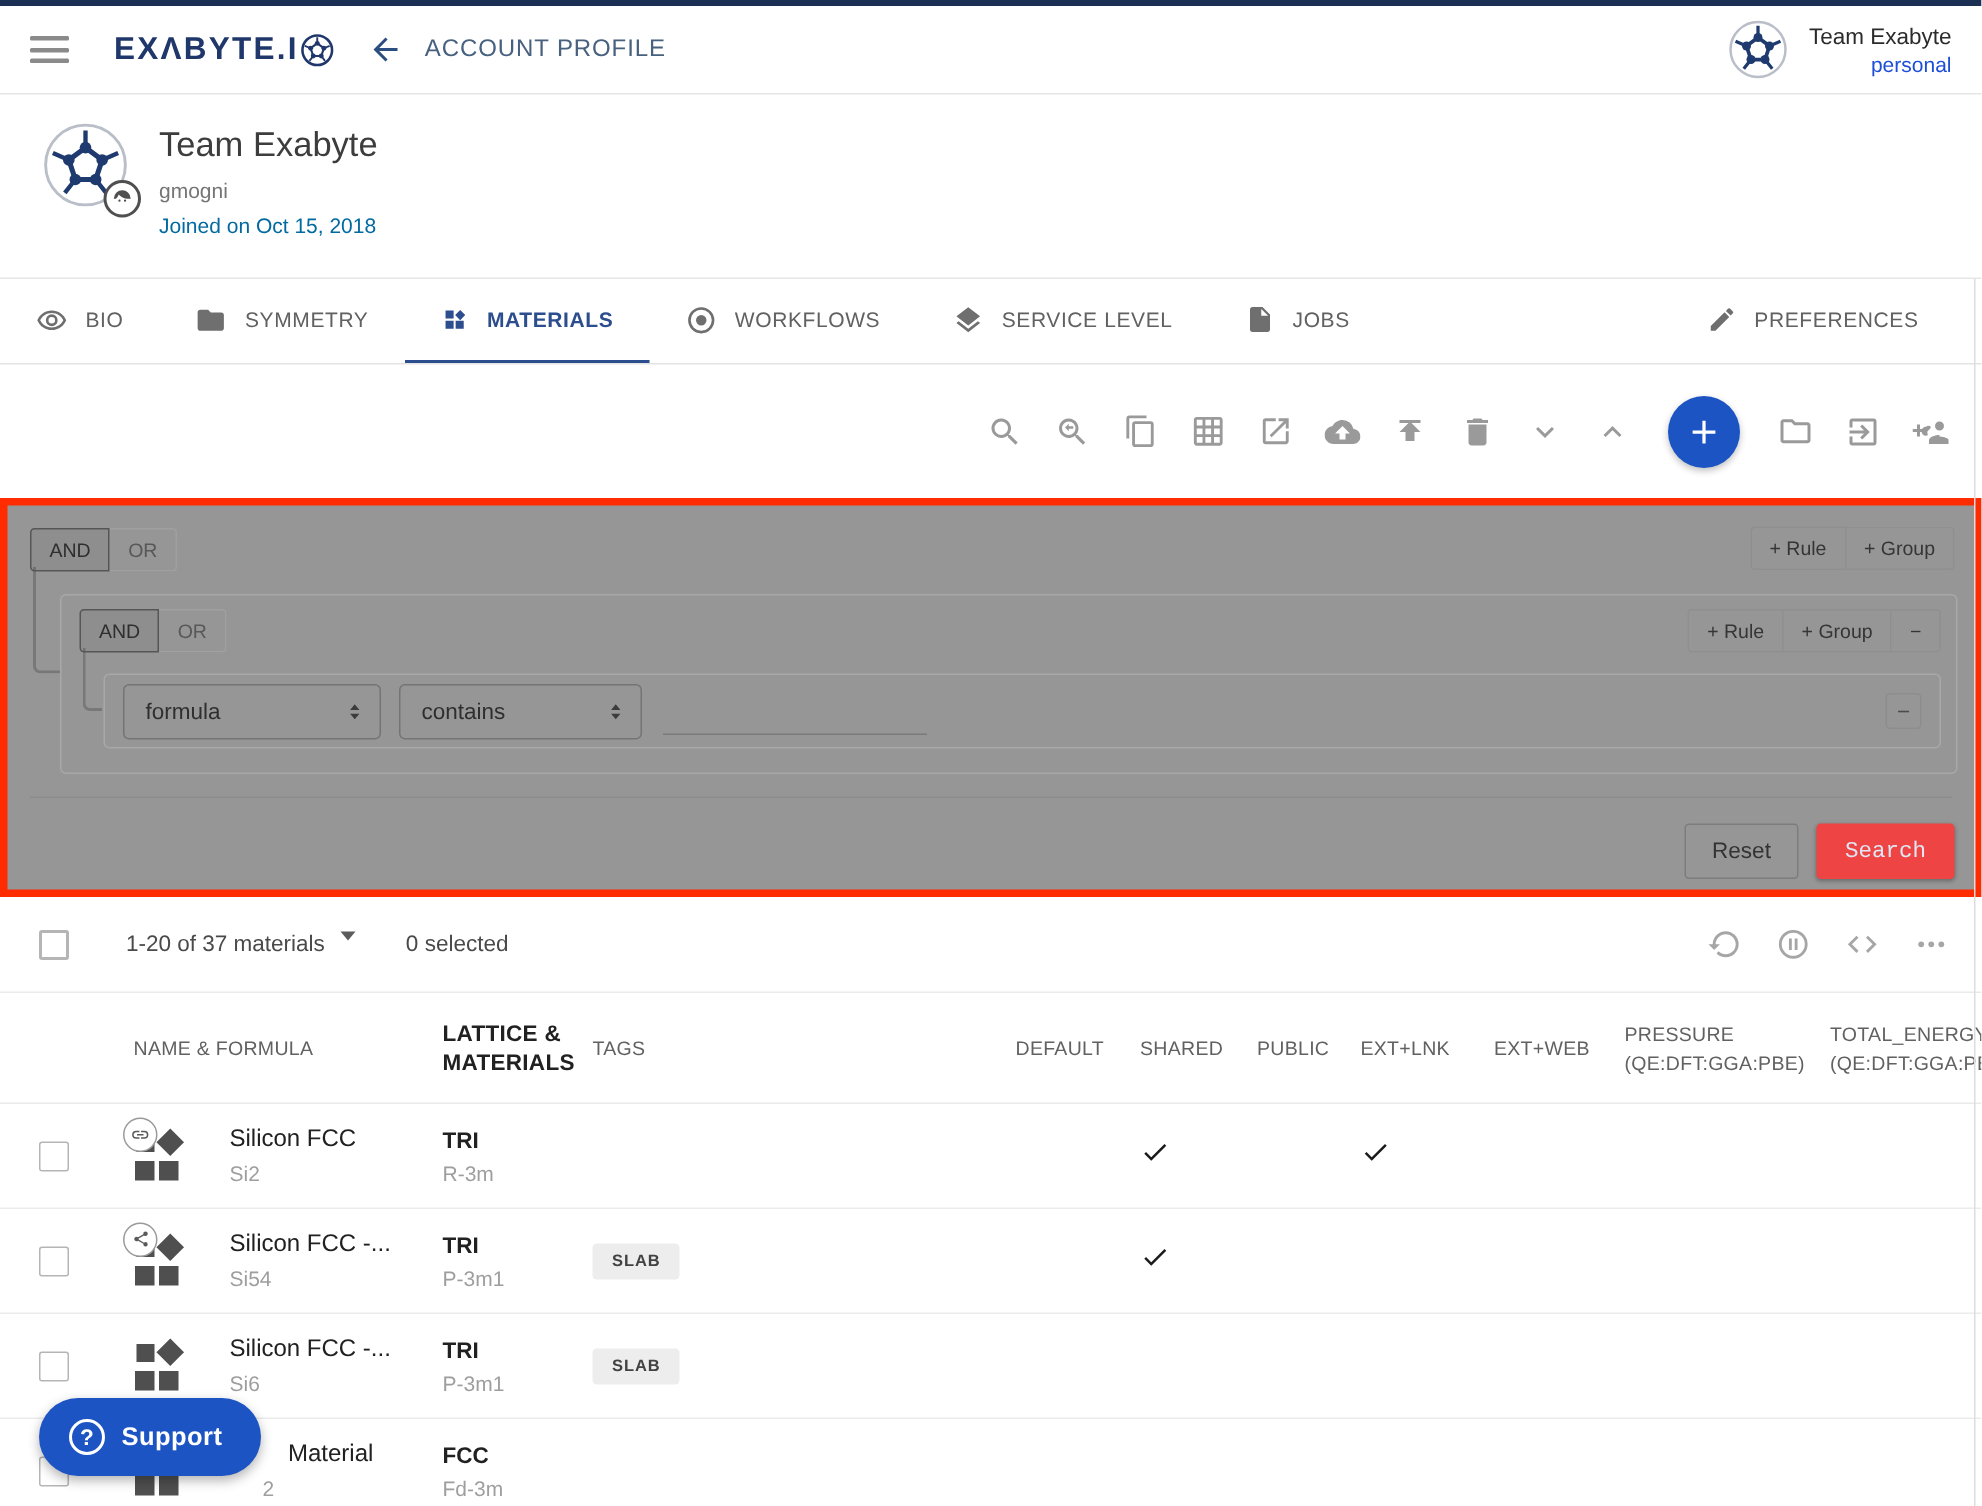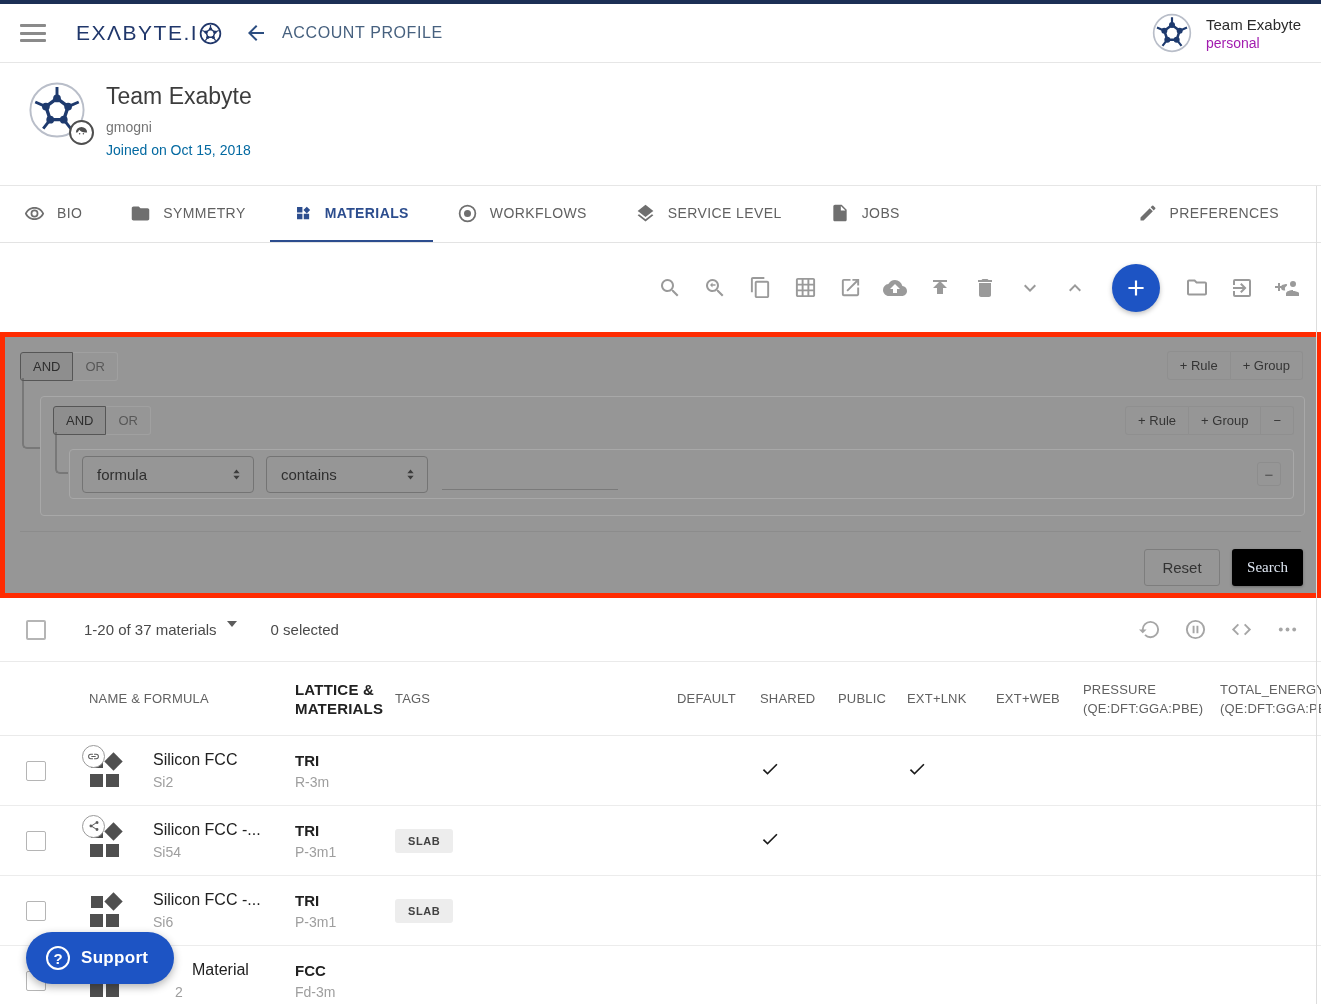--- a/index.html
+++ b/index.html
@@ -7,27 +7,27 @@
     font-family:"Liberation Sans", sans-serif; position:relative; }
 
   .right-edge { position:absolute; top:186px; bottom:0; right:4px; width:1px; background:#ddd; z-index:5;}
 
   
   .topstrip { height:4px; background:#1c2f55; }
   .topbar { height:59px; background:#fff; border-bottom:1px solid #e6e6e6;
     display:flex; align-items:center; padding:0 20px; }
   .hamburger { width:26px; height:18px; display:flex; flex-direction:column; justify-content:space-between; cursor:pointer; margin-right:30px;}
   .hamburger span { height:3px; background:#8a8a8a; border-radius:1px; }
-  .logo { display:flex; align-items:center; color:#20376b; font-size:21px; font-weight:normal; letter-spacing:1.5px; }
+  .logo { display:flex; align-items:center; color:#20376b; font-size:21px; font-weight:bold; letter-spacing:1.5px; }
   .logo svg { margin-left:1px; }
   .back-arrow { margin:0 14px 0 22px; display:flex; }
   .page-title { color:#47617f; font-size:16px; letter-spacing:.6px; }
   .topbar-account { margin-left:auto; display:flex; align-items:center; gap:14px; }
   .topbar-account .names div:first-child { font-size:15px; color:#2b2b2b; }
-  .topbar-account .names div:last-child { font-size:14px; color:#a21caf; margin-top:2px;}
+  .topbar-account .names div:last-child { font-size:14px; color:#1d4ed8; margin-top:2px;text-align:right;}
 
   
   .profile { height:123px; border-bottom:1px solid #e6e6e6; display:flex; padding:18px 0 0 28px; }
   .avatar-wrap { position:relative; width:58px; height:58px; }
   .avatar-badge { position:absolute; right:-8px; bottom:-6px; width:25px; height:25px; background:#fff;
     border:2px solid #4f4f4f; border-radius:50%; display:flex; align-items:center; justify-content:center;}
   .profile-texts { margin-left:20px; padding-top:2px;}
   .profile-name { font-size:23px; color:#3d3d3d; }
   .profile-username { font-size:14px; color:#757575; margin-top:9px; }
   .profile-joined { font-size:14px; color:#0369a1; margin-top:7px; }
@@ -78,22 +78,22 @@
     color:#4c4c4c; font-size:15px; line-height:1; cursor:pointer; }
   .rule-box .minus-btn { margin-left:auto; }
   .connector { position:absolute; border-left:2px solid #787878; border-bottom:2px solid #787878;
     border-bottom-left-radius:5px; }
   .conn-outer { left:17px; top:41px; width:18px; height:71px; }
   .conn-inner { left:50px; top:95px; width:13px; height:42px; }
   .qb-sep { position:absolute; left:15px; right:15px; top:194px; height:1px; background:#8c8c8c; }
   .qb-footer { position:absolute; right:13px; top:212px; display:flex; gap:12px; }
   .reset-btn { width:76px; height:37px; border:1px solid #7d7d7d; border-radius:3px; background:transparent;
     font-size:15px; color:#333; cursor:pointer; font-family:inherit;}
-  .search-btn { width:71px; height:37px; border:none; border-radius:3px; background:#000000; font-size:15px;
-    color:#dfe7f3; cursor:pointer; font-family:Liberation Serif, serif; box-shadow:0 1px 3px rgba(0,0,0,.3);}
+  .search-btn { width:92px; height:37px; border:none; border-radius:3px; background:#ef4444; font-size:15px;
+    color:#dfe7f3; cursor:pointer; font-family:Liberation Mono, monospace; box-shadow:0 1px 3px rgba(0,0,0,.3);}
 
   
   .list-controls { height:63px; display:flex; align-items:center; padding:0 22px 0 26px; }
   .checkbox { width:20px; height:20px; border:2px solid #b5b5b5; border-radius:2px; background:#fff; cursor:pointer; flex:none;}
   .count-label { margin-left:38px; font-size:15px; color:#4a4a4a; display:flex; align-items:flex-start; gap:10px; cursor:pointer;}
   .caret-down { width:0; height:0; border-left:5px solid transparent; border-right:5px solid transparent; border-top:6px solid #5c5c5c; }
   .selected-label { margin-left:34px; font-size:15px; color:#4a4a4a; }
   .list-icons { margin-left:auto; display:flex; gap:22px; }
   .list-icons .tool-icon svg { fill:#a6a6a6; }
 

